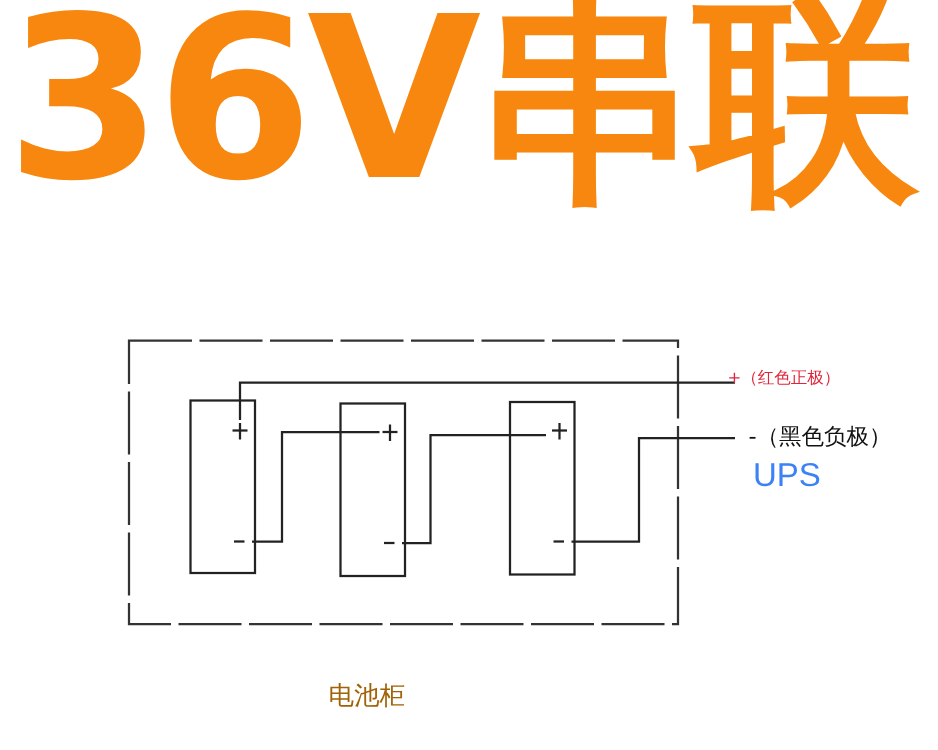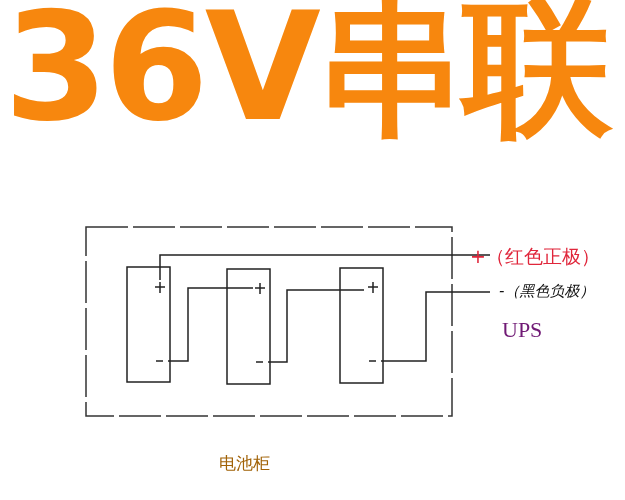--- a/index.html
+++ b/index.html
@@ -3,23 +3,23 @@
 <meta charset="utf-8">
 <style>
   html, body { margin: 0; padding: 0; background: #ffffff; }
   body { width: 625px; height: 500px; position: relative; overflow: hidden;
          font-family: "DejaVu Sans", sans-serif; }
   .title { position: absolute; left: 4px; top: -8px; font-size: 150px; font-weight: bold;
            color: #f7870e; letter-spacing: -4px; line-height: 1; white-space: nowrap;
            font-family: "DejaVu Sans", sans-serif; }
   svg.diagram { position: absolute; left: 0; top: 0; }
   .lbl { position: absolute; font-family: "DejaVu Sans", sans-serif; white-space: nowrap; }
-  .pos { left: 470px; top: 244px; font-size: 19px; color: #e0263b; }
-  .neg { left: 499px; top: 282px; font-size: 15px; color: #111; font-style: italic; }
-  .ups { left: 502px; top: 317px; font-size: 22px; color: #701a75; font-family: Liberation Serif, serif; }
+  .pos { left: 485px; top: 244px; font-size: 11px; color: #e0263b; }
+  .neg { left: 499px; top: 282px; font-size: 15px; color: #111; }
+  .ups { left: 502px; top: 304px; font-size: 22px; color: #3b82f6; font-family: Liberation Sans, sans-serif; }
   .cab { left: 219px; top: 452px; font-size: 17px; color: #a16207; }
 </style>
 </head>
 <body>
 
 <div class="title">36V串联</div>
 
 <svg class="diagram" width="625" height="500" viewBox="0 0 625 500">
 
   <rect x="86" y="227" width="366" height="189" fill="none" stroke="#333" stroke-width="1.5" stroke-dasharray="42,5"></rect>

